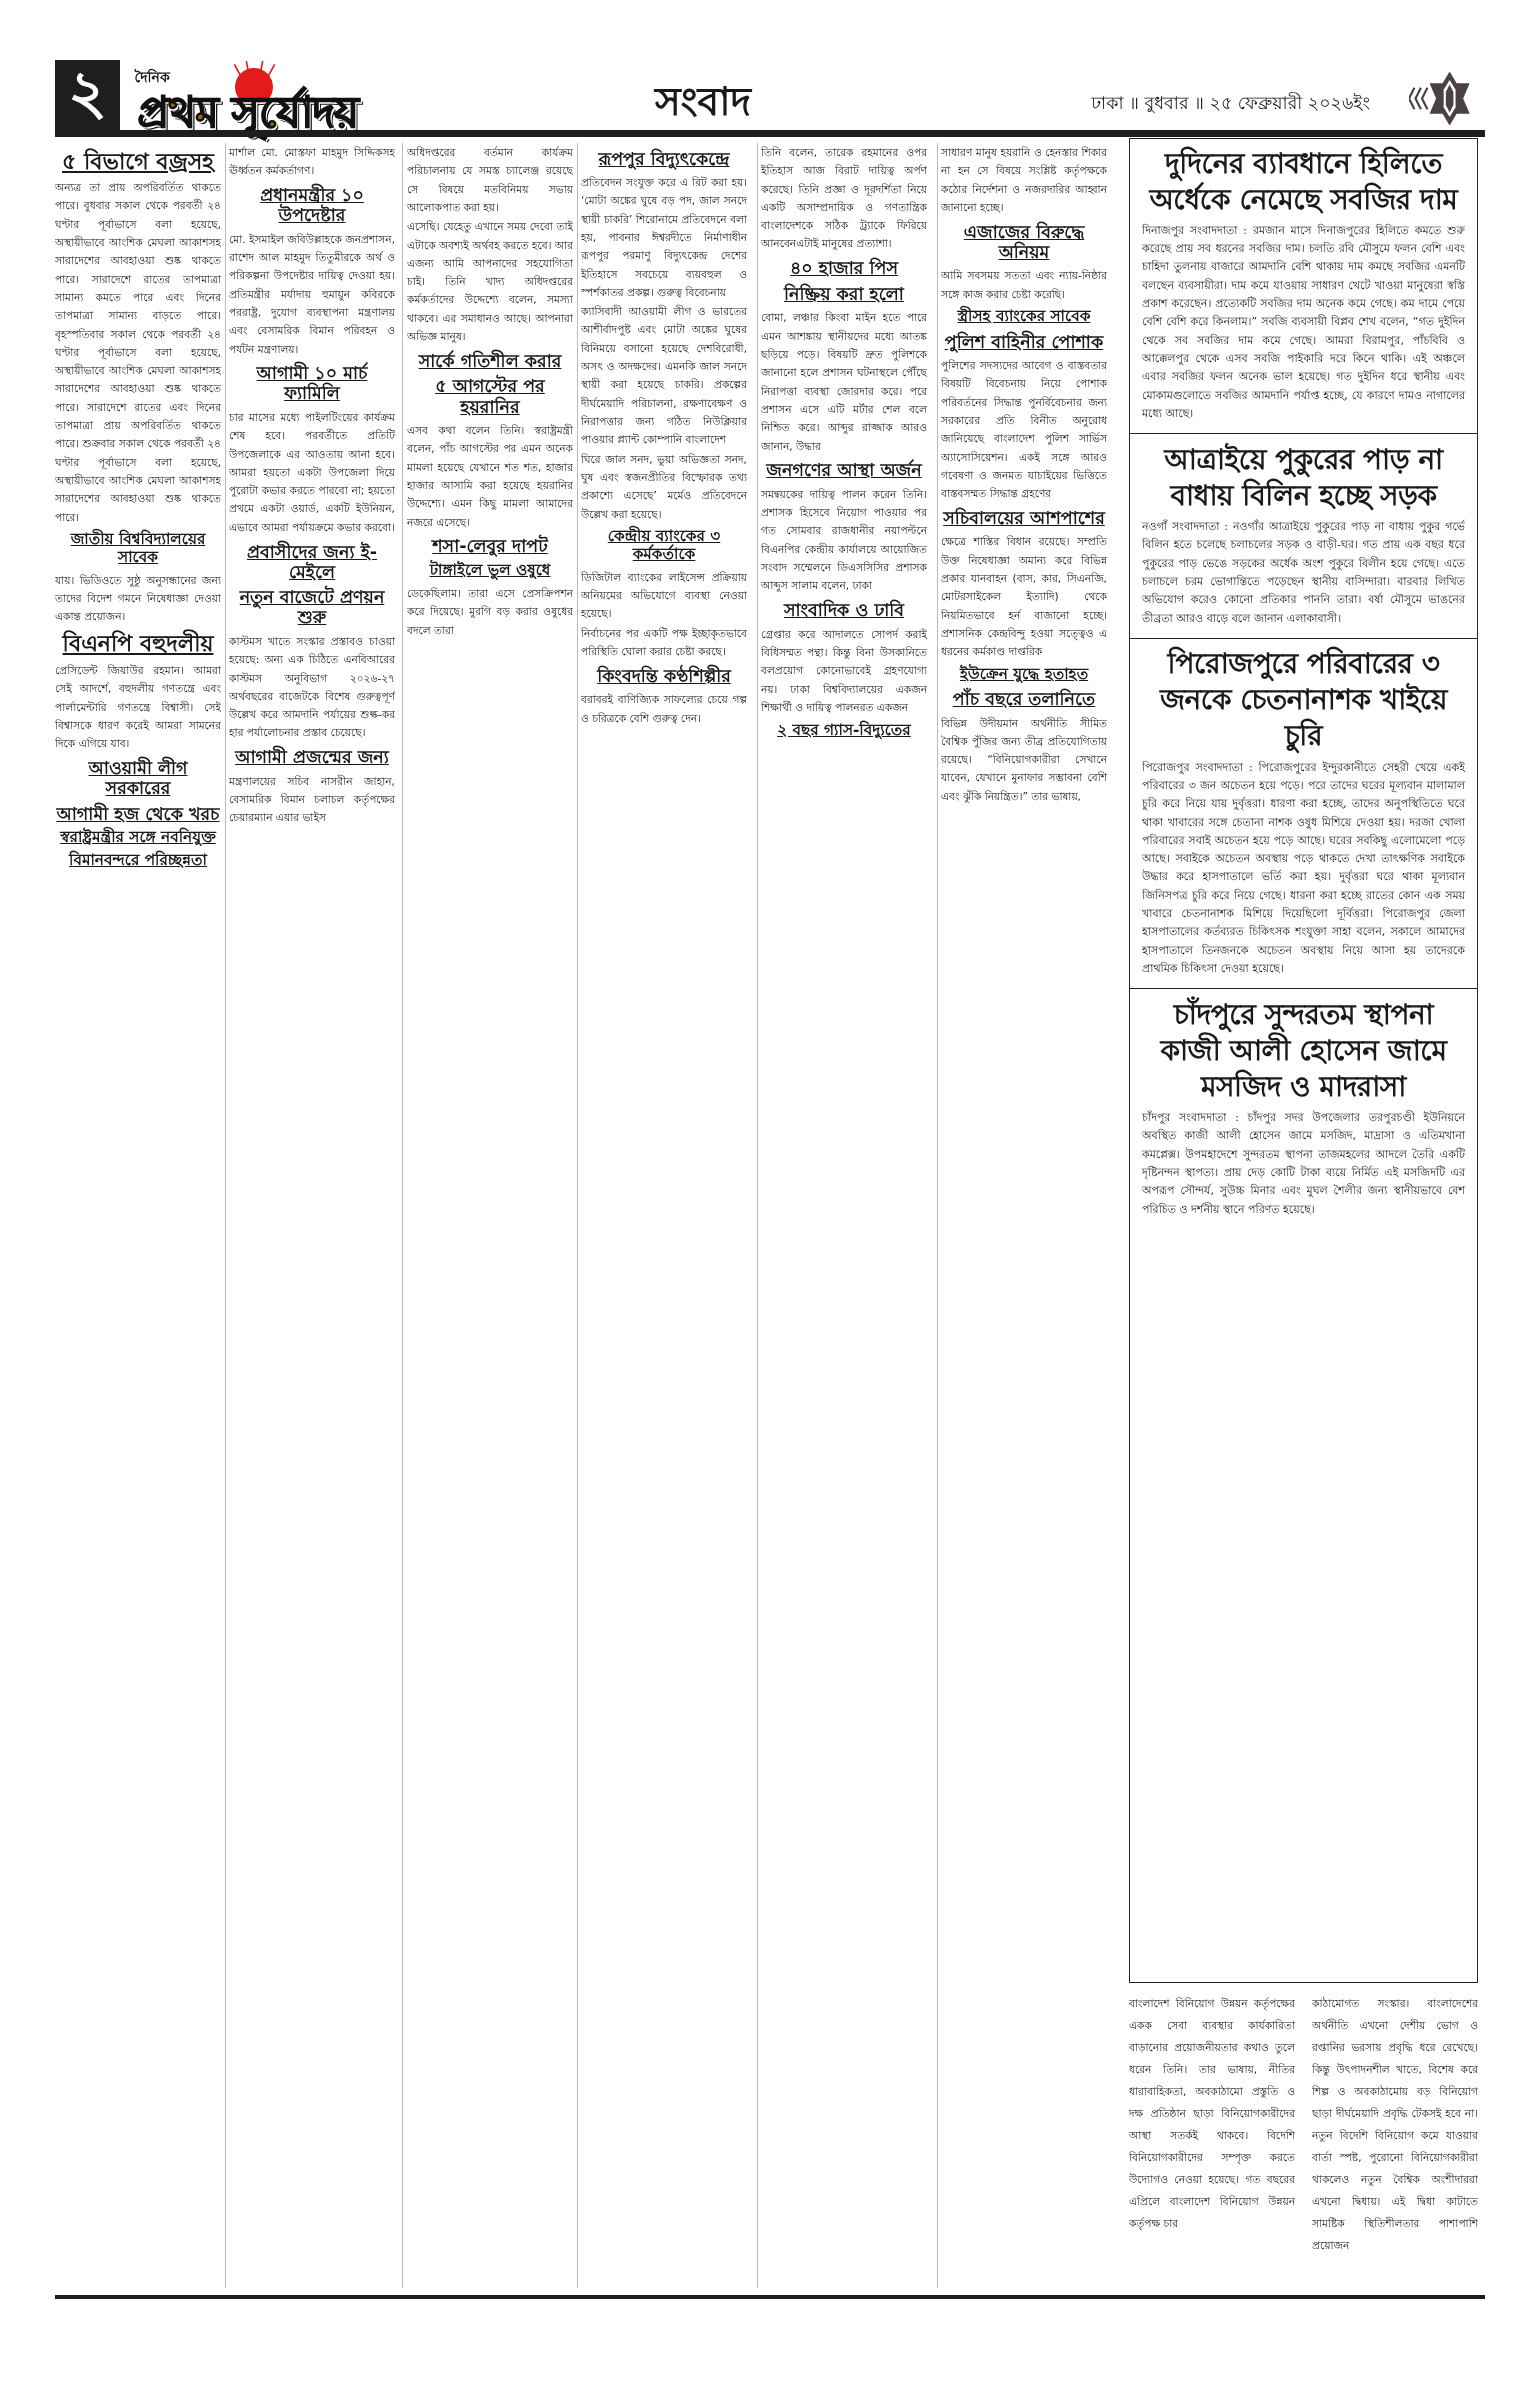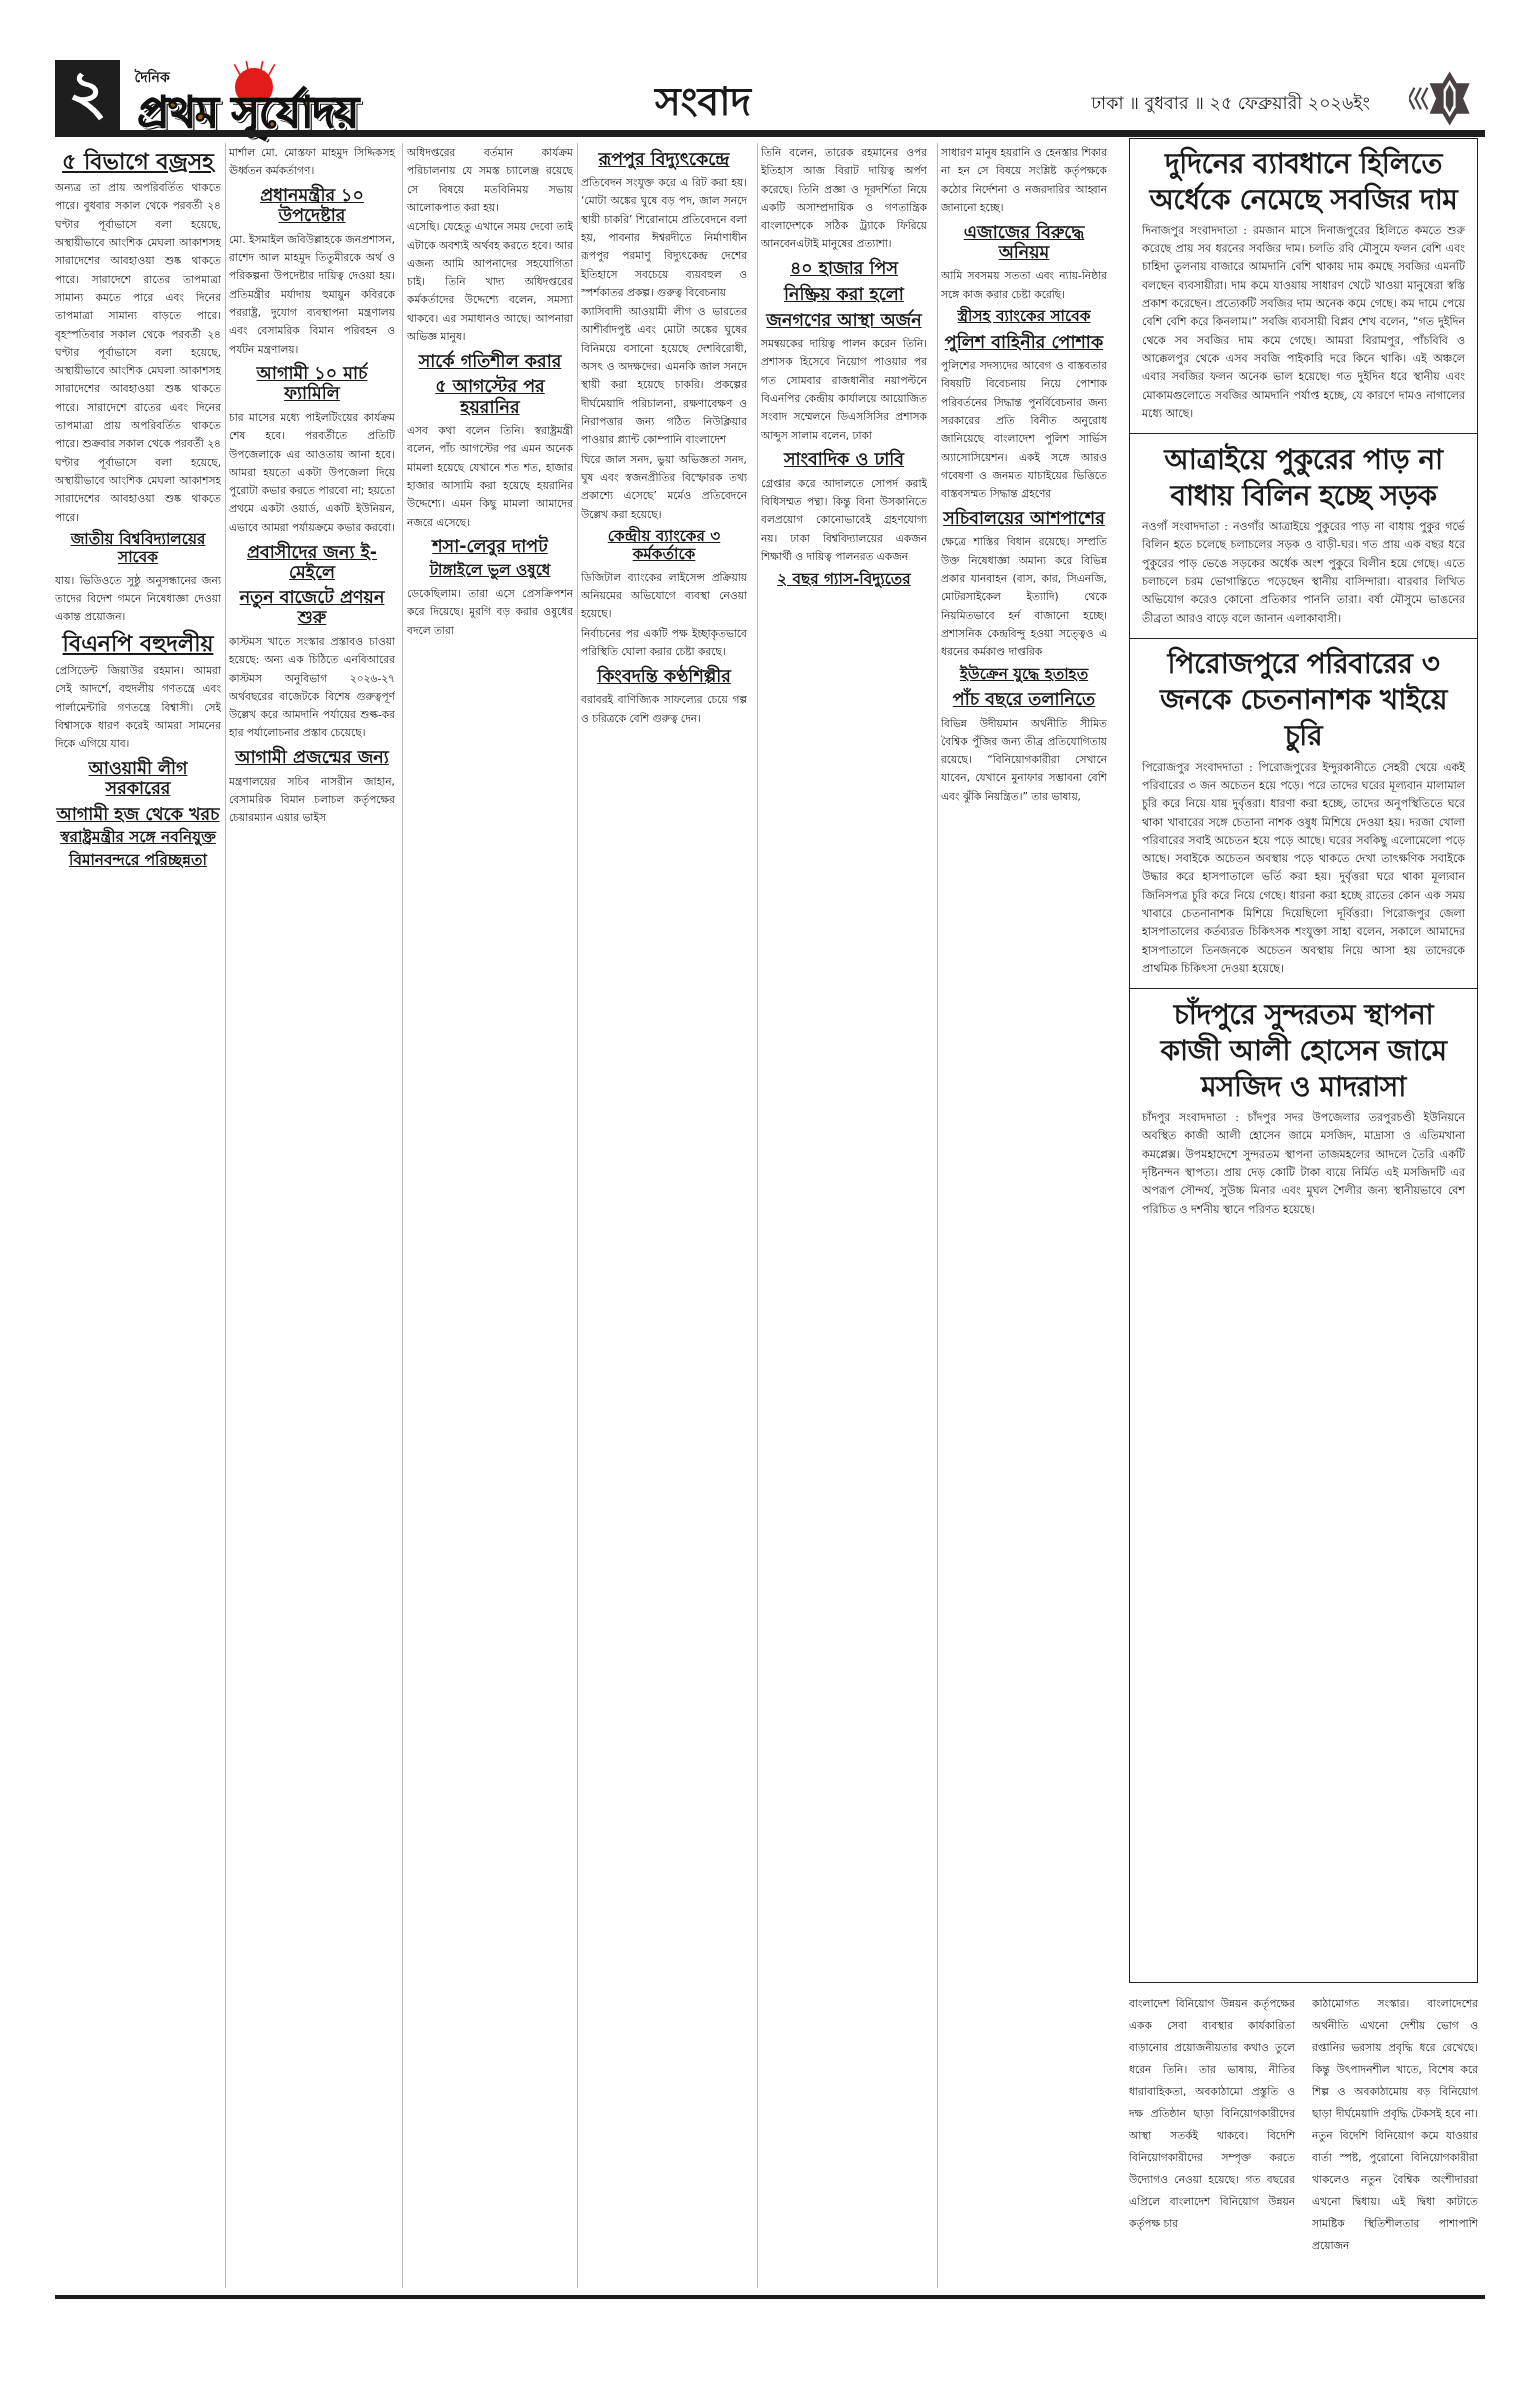--- a/index.html
+++ b/index.html
@@ -113,20 +113,21 @@
       <p>ডিজিটাল ব্যাংকের লাইসেন্স প্রক্রিয়ায় অনিয়মের অভিযোগে ব্যবস্থা নেওয়া হয়েছে।</p>
       <p>নির্বাচনের পর একটি পক্ষ ইচ্ছাকৃতভাবে পরিস্থিতি ঘোলা করার চেষ্টা করছে।</p>
       <div class="hl s2">কিংবদন্তি কণ্ঠশিল্পীর</div>
       <p>বরাবরই বাণিজ্যিক সাফল্যের চেয়ে গল্প ও চরিত্রকে বেশি গুরুত্ব দেন।</p>
     </div>
     <div class="col-rule" style="left: 577px; top: 143px; height: 2145px;"></div>
     <div class="col" style="left: 761px; top: 143px; width: 166px; height: 2145px;">
       <p>তিনি বলেন, তারেক রহমানের ওপর ইতিহাস আজ বিরাট দায়িত্ব অর্পণ করেছে। তিনি প্রজ্ঞা ও দূরদর্শিতা নিয়ে একটি অসাম্প্রদায়িক ও গণতান্ত্রিক বাংলাদেশকে সঠিক ট্র্যাকে ফিরিয়ে আনবেনএটাই মানুষের প্রত্যাশা।</p>
       <div class="hl s2">৪০ হাজার পিস</div>
       <div class="hl s2">নিষ্ক্রিয় করা হলো</div>
+      <p>বোমা, লঞ্চার কিংবা মাইন হতে পারে এমন আশঙ্কায় স্থানীয়দের মধ্যে আতঙ্ক ছড়িয়ে পড়ে। বিষয়টি দ্রুত পুলিশকে জানানো হলে প্রশাসন ঘটনাস্থলে পৌঁছে নিরাপত্তা ব্যবস্থা জোরদার করে। পরে প্রশাসন এসে এটি মর্টার শেল বলে নিশ্চিত করে। আব্দুর রাজ্জাক আরও জানান, উদ্ধার</p>
       <div class="hl s2">জনগণের আস্থা অর্জন</div>
       <p>সমন্বয়কের দায়িত্ব পালন করেন তিনি। প্রশাসক হিসেবে নিয়োগ পাওয়ার পর গত সোমবার রাজধানীর নয়াপল্টনে বিএনপির কেন্দ্রীয় কার্যালয়ে আয়োজিত সংবাদ সম্মেলনে ডিএসসিসির প্রশাসক আব্দুস সালাম বলেন, ঢাকা</p>
       <div class="hl s2">সাংবাদিক ও ঢাবি</div>
       <p>গ্রেপ্তার করে আদালতে সোপর্দ করাই বিধিসম্মত পন্থা। কিন্তু বিনা উসকানিতে বলপ্রয়োগ কোনোভাবেই গ্রহণযোগ্য নয়। ঢাকা বিশ্ববিদ্যালয়ের একজন শিক্ষার্থী ও দায়িত্ব পালনরত একজন</p>
       <div class="hl s3">২ বছর গ্যাস-বিদ্যুতের</div>
     </div>
     <div class="col-rule" style="left: 757px; top: 143px; height: 2145px;"></div>
     <div class="col" style="left: 941px; top: 143px; width: 166px; height: 2145px;">
       <p>সাধারণ মানুষ হয়রানি ও হেনস্তার শিকার না হন সে বিষয়ে সংশ্লিষ্ট কর্তৃপক্ষকে কঠোর নির্দেশনা ও নজরদারির আহ্বান জানানো হচ্ছে।</p>
       <div class="hl s2">এজাজের বিরুদ্ধে অনিয়ম</div>

